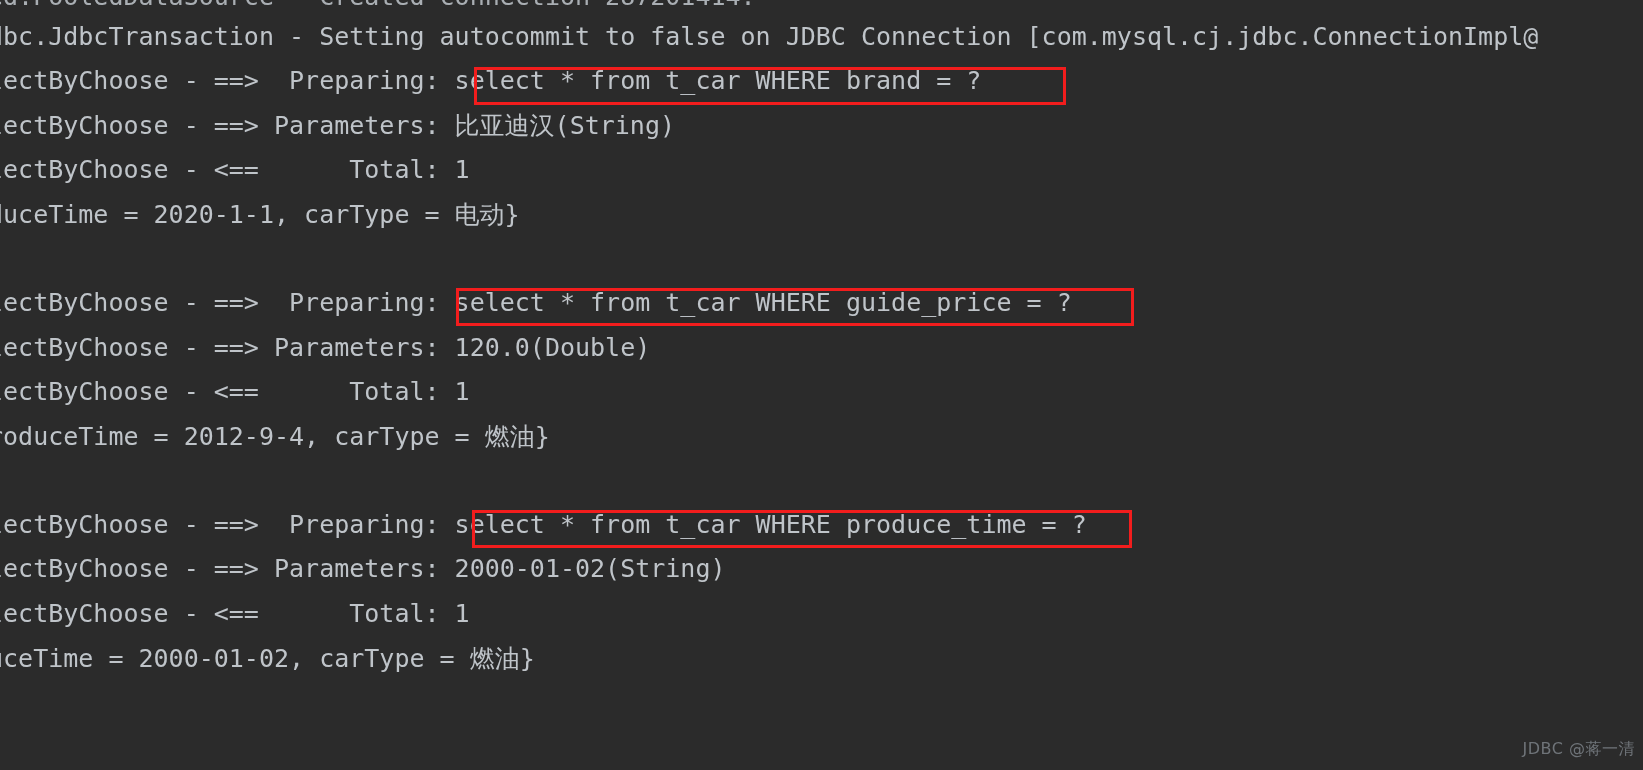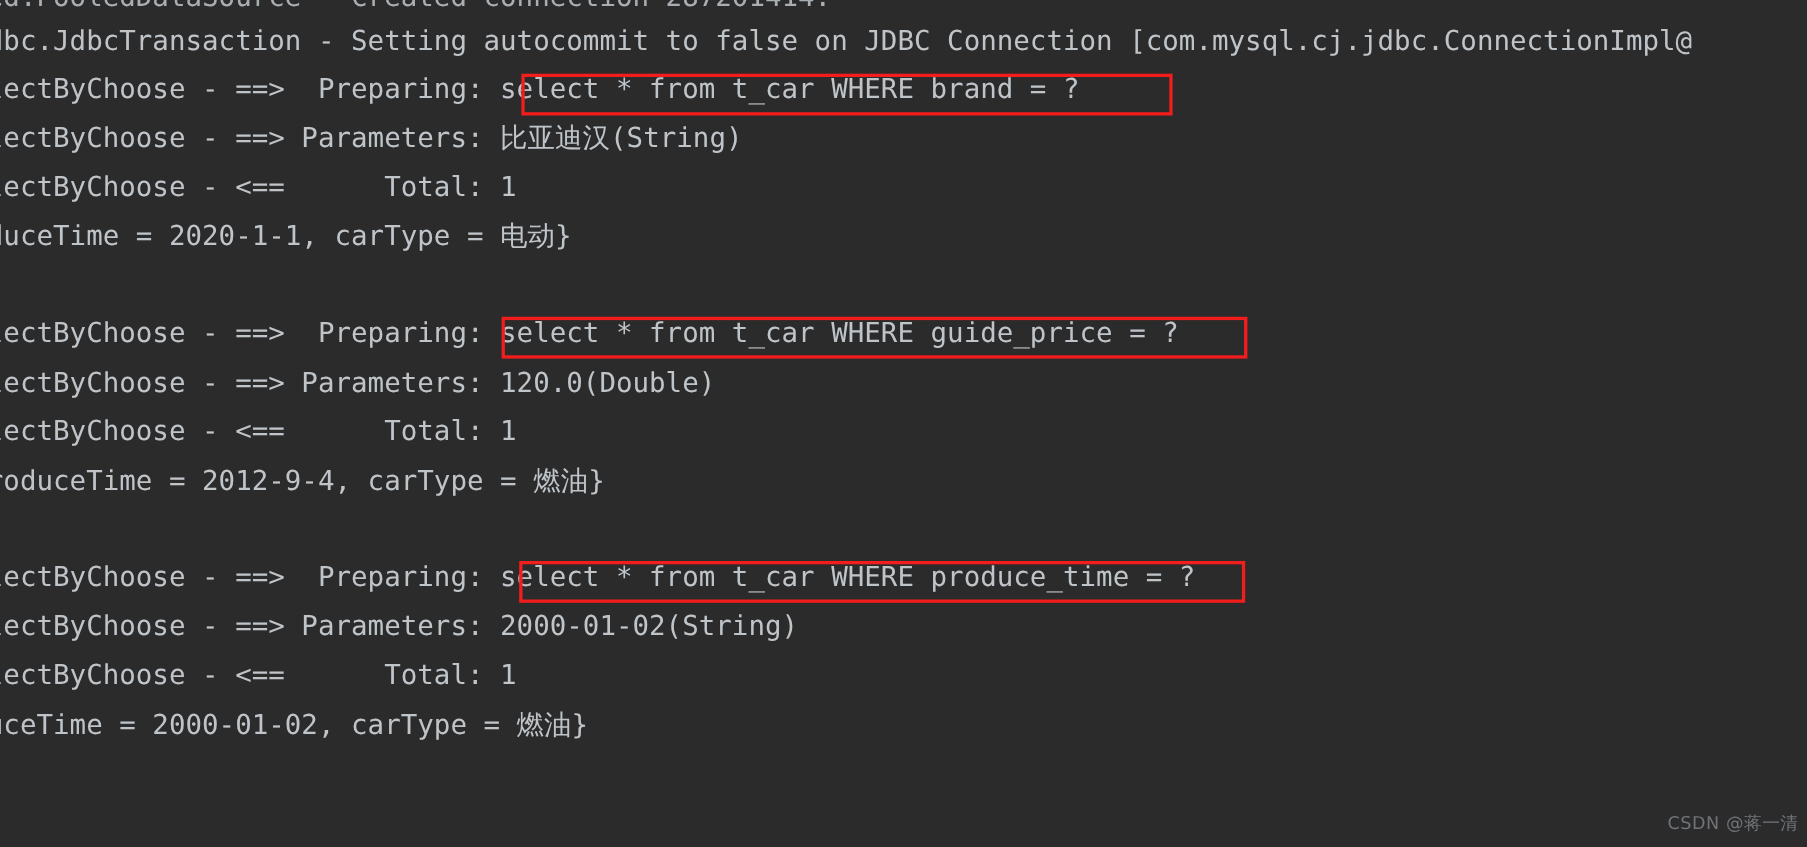--- a/index.html
+++ b/index.html
@@ -91,15 +91,15 @@
   <div class="log-line" style="left:-12px; top:599px;">lectByChoose - &lt;==      Total: 1</div>
 
   <div class="log-line" style="left:-12px; top:644px;">uceTime = 2000-01-02, carType = 燃油}</div>
 
   <div class="redbox" style="left:474px; top:67px; width:592px; height:38px;"></div>
 
   <div class="redbox" style="left:456px; top:288px; width:678px; height:38px;"></div>
 
   <div class="redbox" style="left:472px; top:510px; width:660px; height:38px;"></div>
 
-  <div class="watermark">CSDN @蒋一清</div>
+  <div class="watermark">JDBC @蒋一清</div>
 
 </div>
 
 </body></html>

